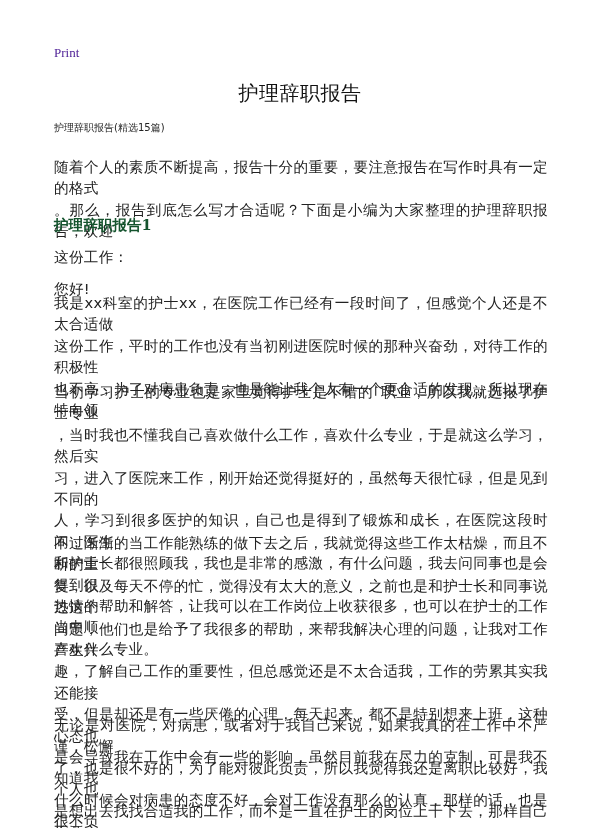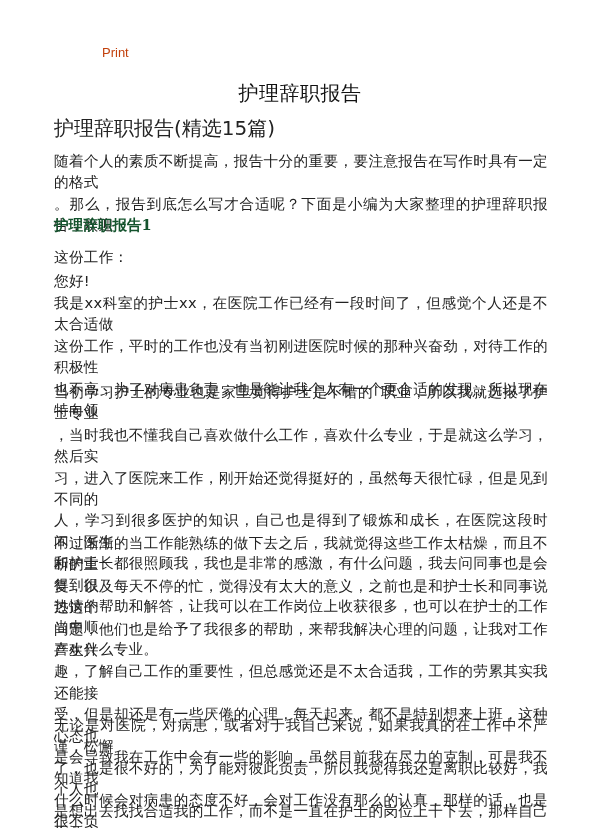--- a/index.html
+++ b/index.html
@@ -3,31 +3,31 @@
   <meta charset="utf-8">
   <style>
     html, body { margin: 0; padding: 0; background: #ffffff; }
     body {
       width: 600px; height: 828px; overflow: hidden; position: relative;
       color: #1a1a1a;
       font-family: "DejaVu Sans", "Liberation Sans", sans-serif;
     }
     .print-link {
       position: absolute; left: 54px; top: 45px;
-      font-family: Liberation Sans, sans-serif;
-      font-size: 13px; color: #c2410c; line-height: 16px; margin-left: 48px;
+      font-family: Liberation Serif, serif;
+      font-size: 13px; color: #4c1d95; line-height: 16px;
     }
     .title {
       position: absolute; left: 0; width: 600px; top: 80px;
       text-align: center; font-size: 20px; line-height: 26px; color: #111;
       letter-spacing: 0.5px;
     }
     .subtitle {
       position: absolute; left: 54px; top: 119px;
-      font-size: 20px; line-height: 18px; color: #222;
+      font-size: 10px; line-height: 18px; color: #222;
     }
     .body-block { position: absolute; left: 54px; width: 494px; }
     p.para {
       margin: 0; font-size: 14.6px; line-height: 21.4px; color: #222;
       text-align: justify; letter-spacing: 0.3px;
       word-break: break-all;
     }
     .section-heading {
       position: absolute; left: 54px; top: 215px;
       font-family: "DejaVu Serif", "Liberation Serif", serif;
@@ -36,34 +36,34 @@
   </style>
 </head>
 <body>
 
 <span class="print-link">Print</span>
 
 <div class="title">护理辞职报告</div>
 
 <div class="subtitle">护理辞职报告(精选15篇)</div>
 
-<div class="body-block" style="top:150px;">
+<div class="body-block" style="top:156px;">
   <p class="para">
     <span>随着个人的素质不断提高，报告十分的重要，要注意报告在写作时具有一定的格式</span><br>
     <span>。那么，报告到底怎么写才合适呢？下面是小编为大家整理的护理辞职报告，欢迎</span><br>
   </p>
 </div>
 
 <div class="section-heading">护理辞职报告1</div>
 
 <div class="body-block" style="top:246px;">
   <p class="para"><span>这份工作：</span></p>
 </div>
 
-<div class="body-block" style="top:270px;">
+<div class="body-block" style="top:278px;">
   <p class="para"><span>您好!</span></p>
 </div>
 
 <div class="body-block" style="top:292px;">
   <p class="para">
     <span>我是xx科室的护士xx，在医院工作已经有一段时间了，但感觉个人还是不太合适做</span><br>
     <span>这份工作，平时的工作也没有当初刚进医院时候的那种兴奋劲，对待工作的积极性</span><br>
     <span>也不高，为了对病患负责，也是能让我个人有一个更合适的发现，所以现在特向领</span><br>
   </p>
 </div>

